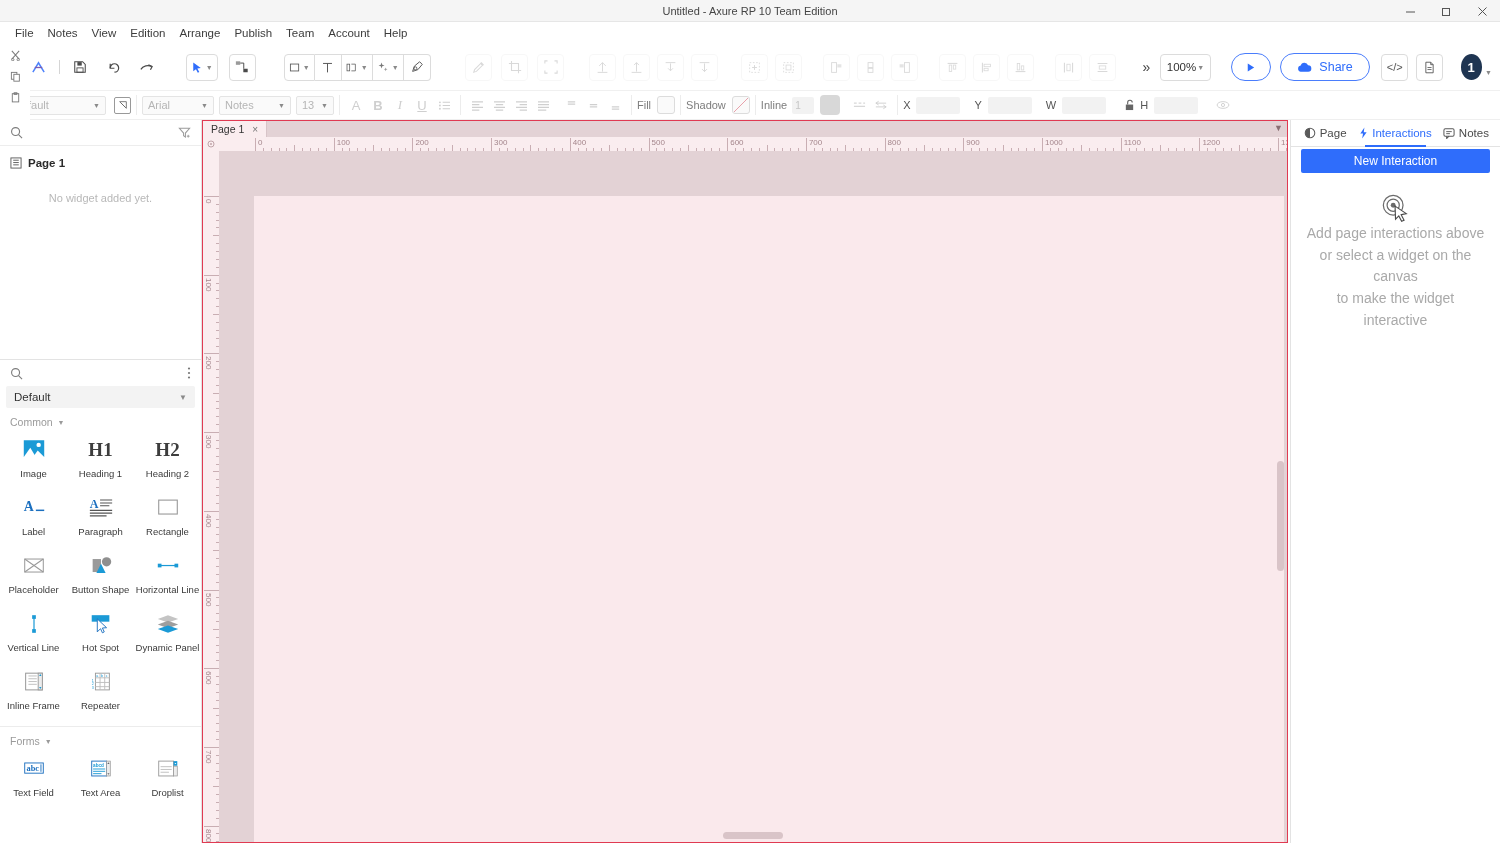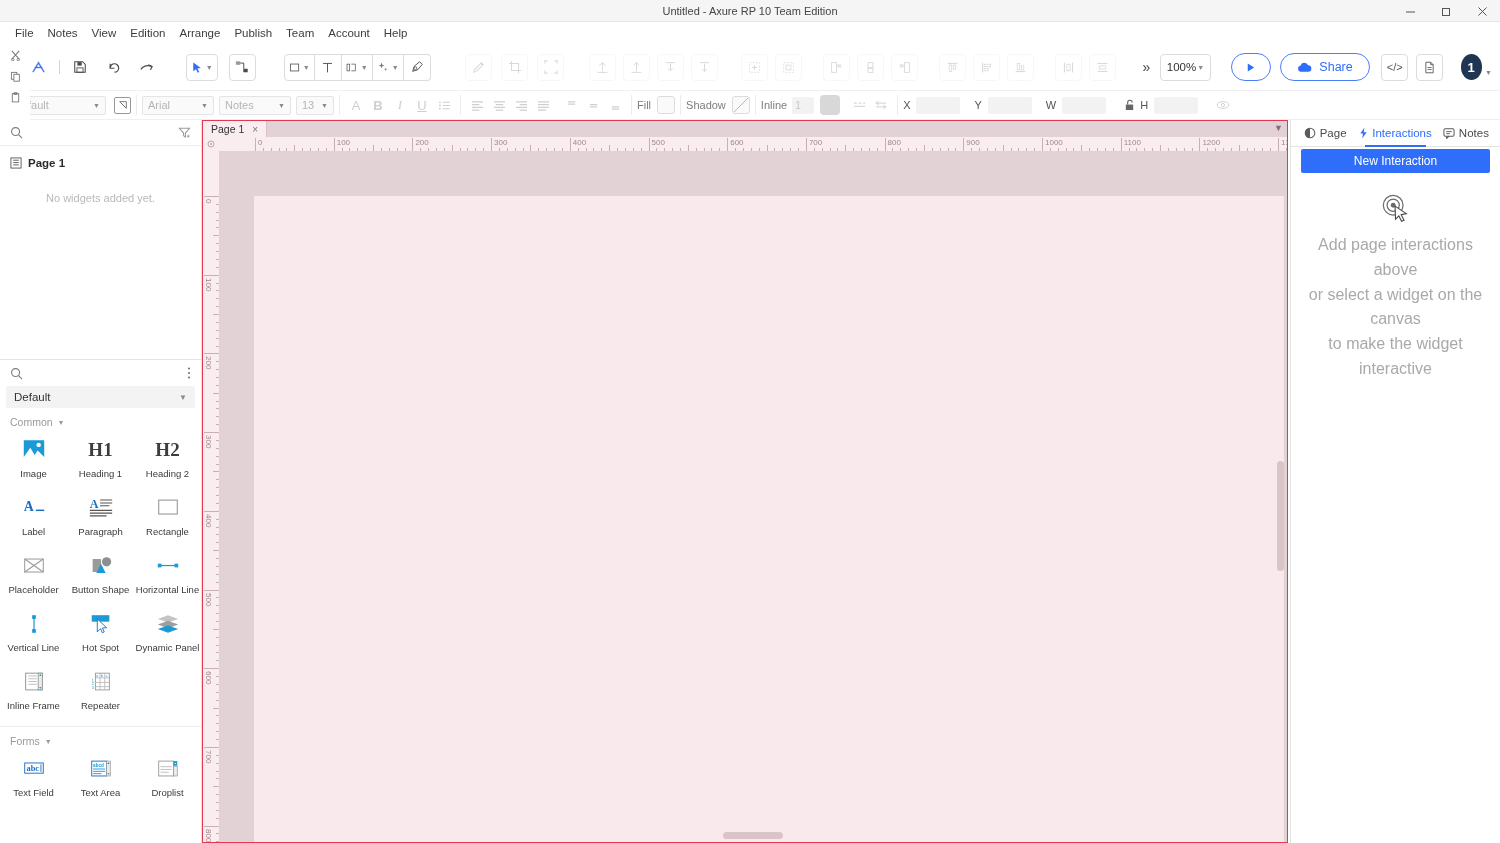--- a/index.html
+++ b/index.html
@@ -235,21 +235,21 @@
     margin-top: 4px;
   }
   .new-interaction {
     margin: 2px 10px 0 10px; height: 24px; background: #2f6dfb; color: #fff;
     border-radius: 2px; display: flex; align-items: center; justify-content: center;
     font-size: 12px;
   }
   .rp-empty {
     margin-top: 20px; text-align: center; padding: 0 14px;
   }
-  .rp-empty-txt { font-size: 16px; color: #a9a9a9; line-height: 1.55; margin-top: 10px; }
+  .rp-empty-txt { font-size: 14px; color: #a9a9a9; line-height: 1.55; }
 
   svg { display: block; }
 </style>
 </head>
 <body>
 
 <div id="app">
 
   <div class="titlebar">
     <div class="title-text">Untitled - Axure RP 10 Team Edition</div>
@@ -724,21 +724,21 @@
       </div>
 
       <div class="tree-row">
         <svg width="12" height="12" viewBox="0 0 13 13">
             <rect x="1" y="1" width="11" height="11" fill="none" stroke="#5a5a5a" stroke-width="1"></rect>
             <path d="M3.5 3.5 h6 M3.5 6 h6 M3.5 8.5 h6" stroke="#5a5a5a" stroke-width="1"></path>
           </svg>
         <span>Page 1</span>
       </div>
 
-      <div class="empty-note">No widgets added yet.</div>
+      <div class="empty-note">No widget added yet.</div>
     </div>
 
     <div class="lib-pane">
 
       <div class="lib-searchrow">
         <div>
           <svg width="13" height="13" viewBox="0 0 14 14">
               <circle cx="6" cy="6" r="4.3" fill="none" stroke="#7c7c7c" stroke-width="1.2"></circle>
               <path d="M9.2 9.2 L13 13" stroke="#7c7c7c" stroke-width="1.2"></path>
             </svg>

